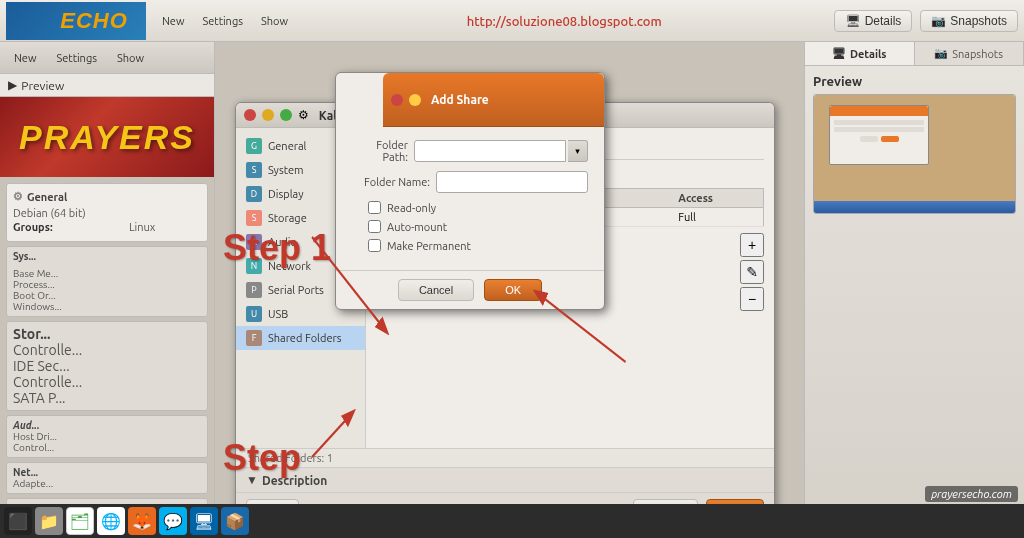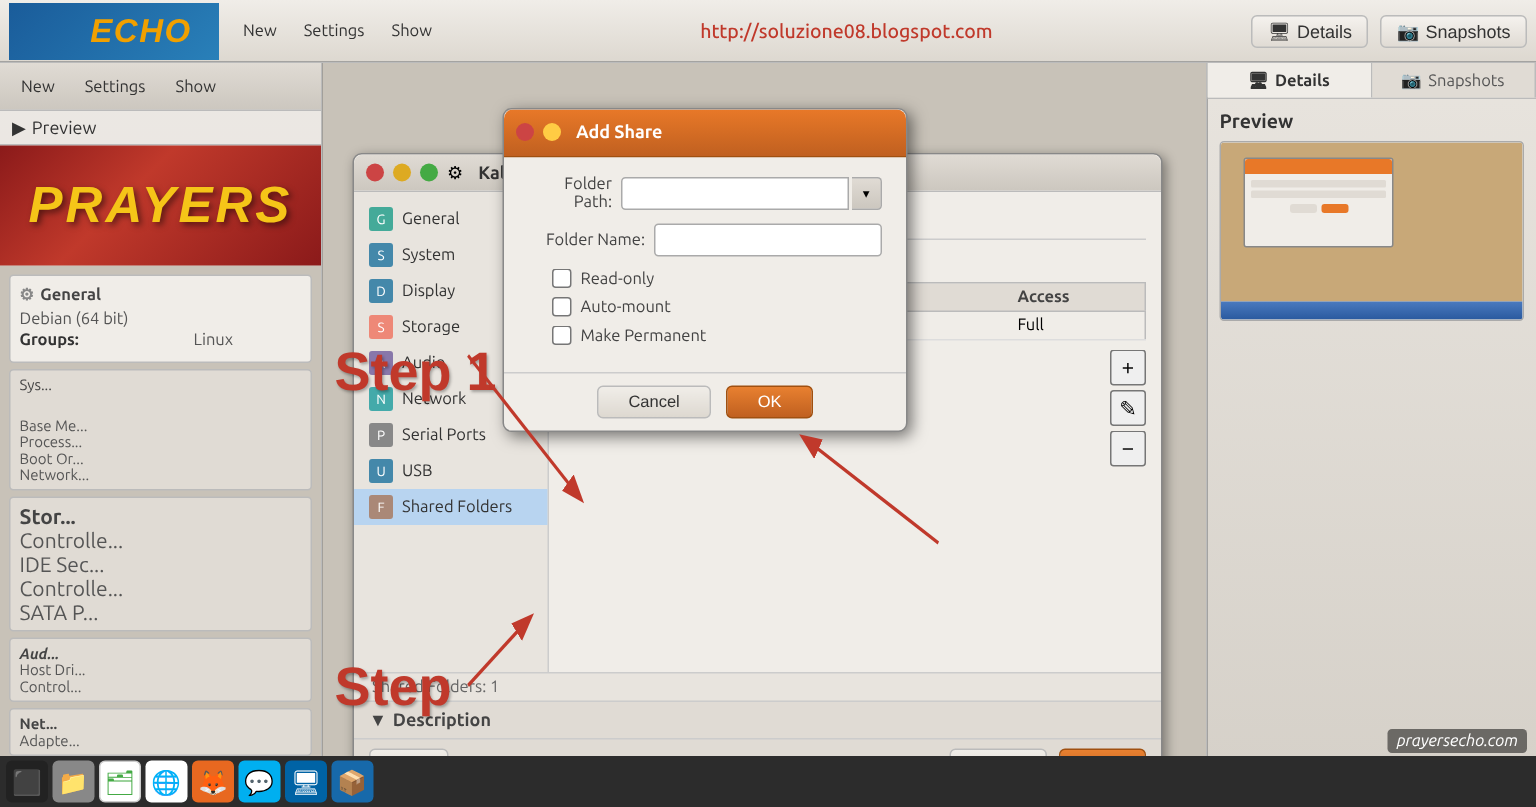--- a/index.html
+++ b/index.html
@@ -269,24 +269,25 @@
       border: 1px solid #888;
       border-radius: 6px;
       box-shadow: 3px 3px 10px rgba(0,0,0,0.5);
       z-index: 20;
       pointer-events: all;
     }
     .add-share-titlebar {
       background: linear-gradient(to bottom, #e87828, #c06020);
       border-bottom: 1px solid #a05010;
       border-radius: 6px 6px 0 0;
-      padding: 9px 8px;
-      display: flex;
-      align-items: flex-start;
+      padding: 20px 8px;
+      display: flex;
+      align-items: flex-end;
       gap: 6px;
+      margin-left: 47px;
     }
     .add-share-title {
       font-size: 12px;
       font-weight: bold;
       color: #fff;
       margin-left: 4px;
     }
     .add-share-body {
       padding: 12px 16px;
     }
@@ -596,25 +597,25 @@
         </div>
         <div class="general-row">
           <span>Debian (64 bit)</span>
         </div>
         <div class="general-row">
           <span class="general-label">Groups:</span>
           <span>Linux</span>
         </div>
       </div>
       <div style="background:#e0dbd4; border:1px solid #bbb; border-radius:3px; padding:4px 6px; font-size:10px; color:#555;">
-        <div style="font-weight:normal; color:#444; margin-bottom:16px;">Sys...</div>
+        <div style="font-weight:bold; color:#444; margin-bottom:6px;">Sys...</div>
         <div>Base Me...</div>
         <div>Process...</div>
         <div>Boot Or...</div>
-        <div>Network...</div>
+        <div>Windows...</div>
       </div>
       <div style="background:#e0dbd4; border:1px solid #bbb; border-radius:3px; padding:4px 6px; font-size:14px; color:#555; margin-top:4px;">
         <div style="font-weight:bold; color:#444;">Stor...</div>
         <div>Controlle...</div>
         <div>IDE Sec...</div>
         <div>Controlle...</div>
         <div>SATA P...</div>
       </div>
       <div style="background:#e0dbd4; border:1px solid #bbb; border-radius:3px; padding:4px 6px; font-size:10px; color:#555; margin-top:4px;">
         <div style="font-weight:bold; color:#444;font-style:italic;">Aud...</div>

